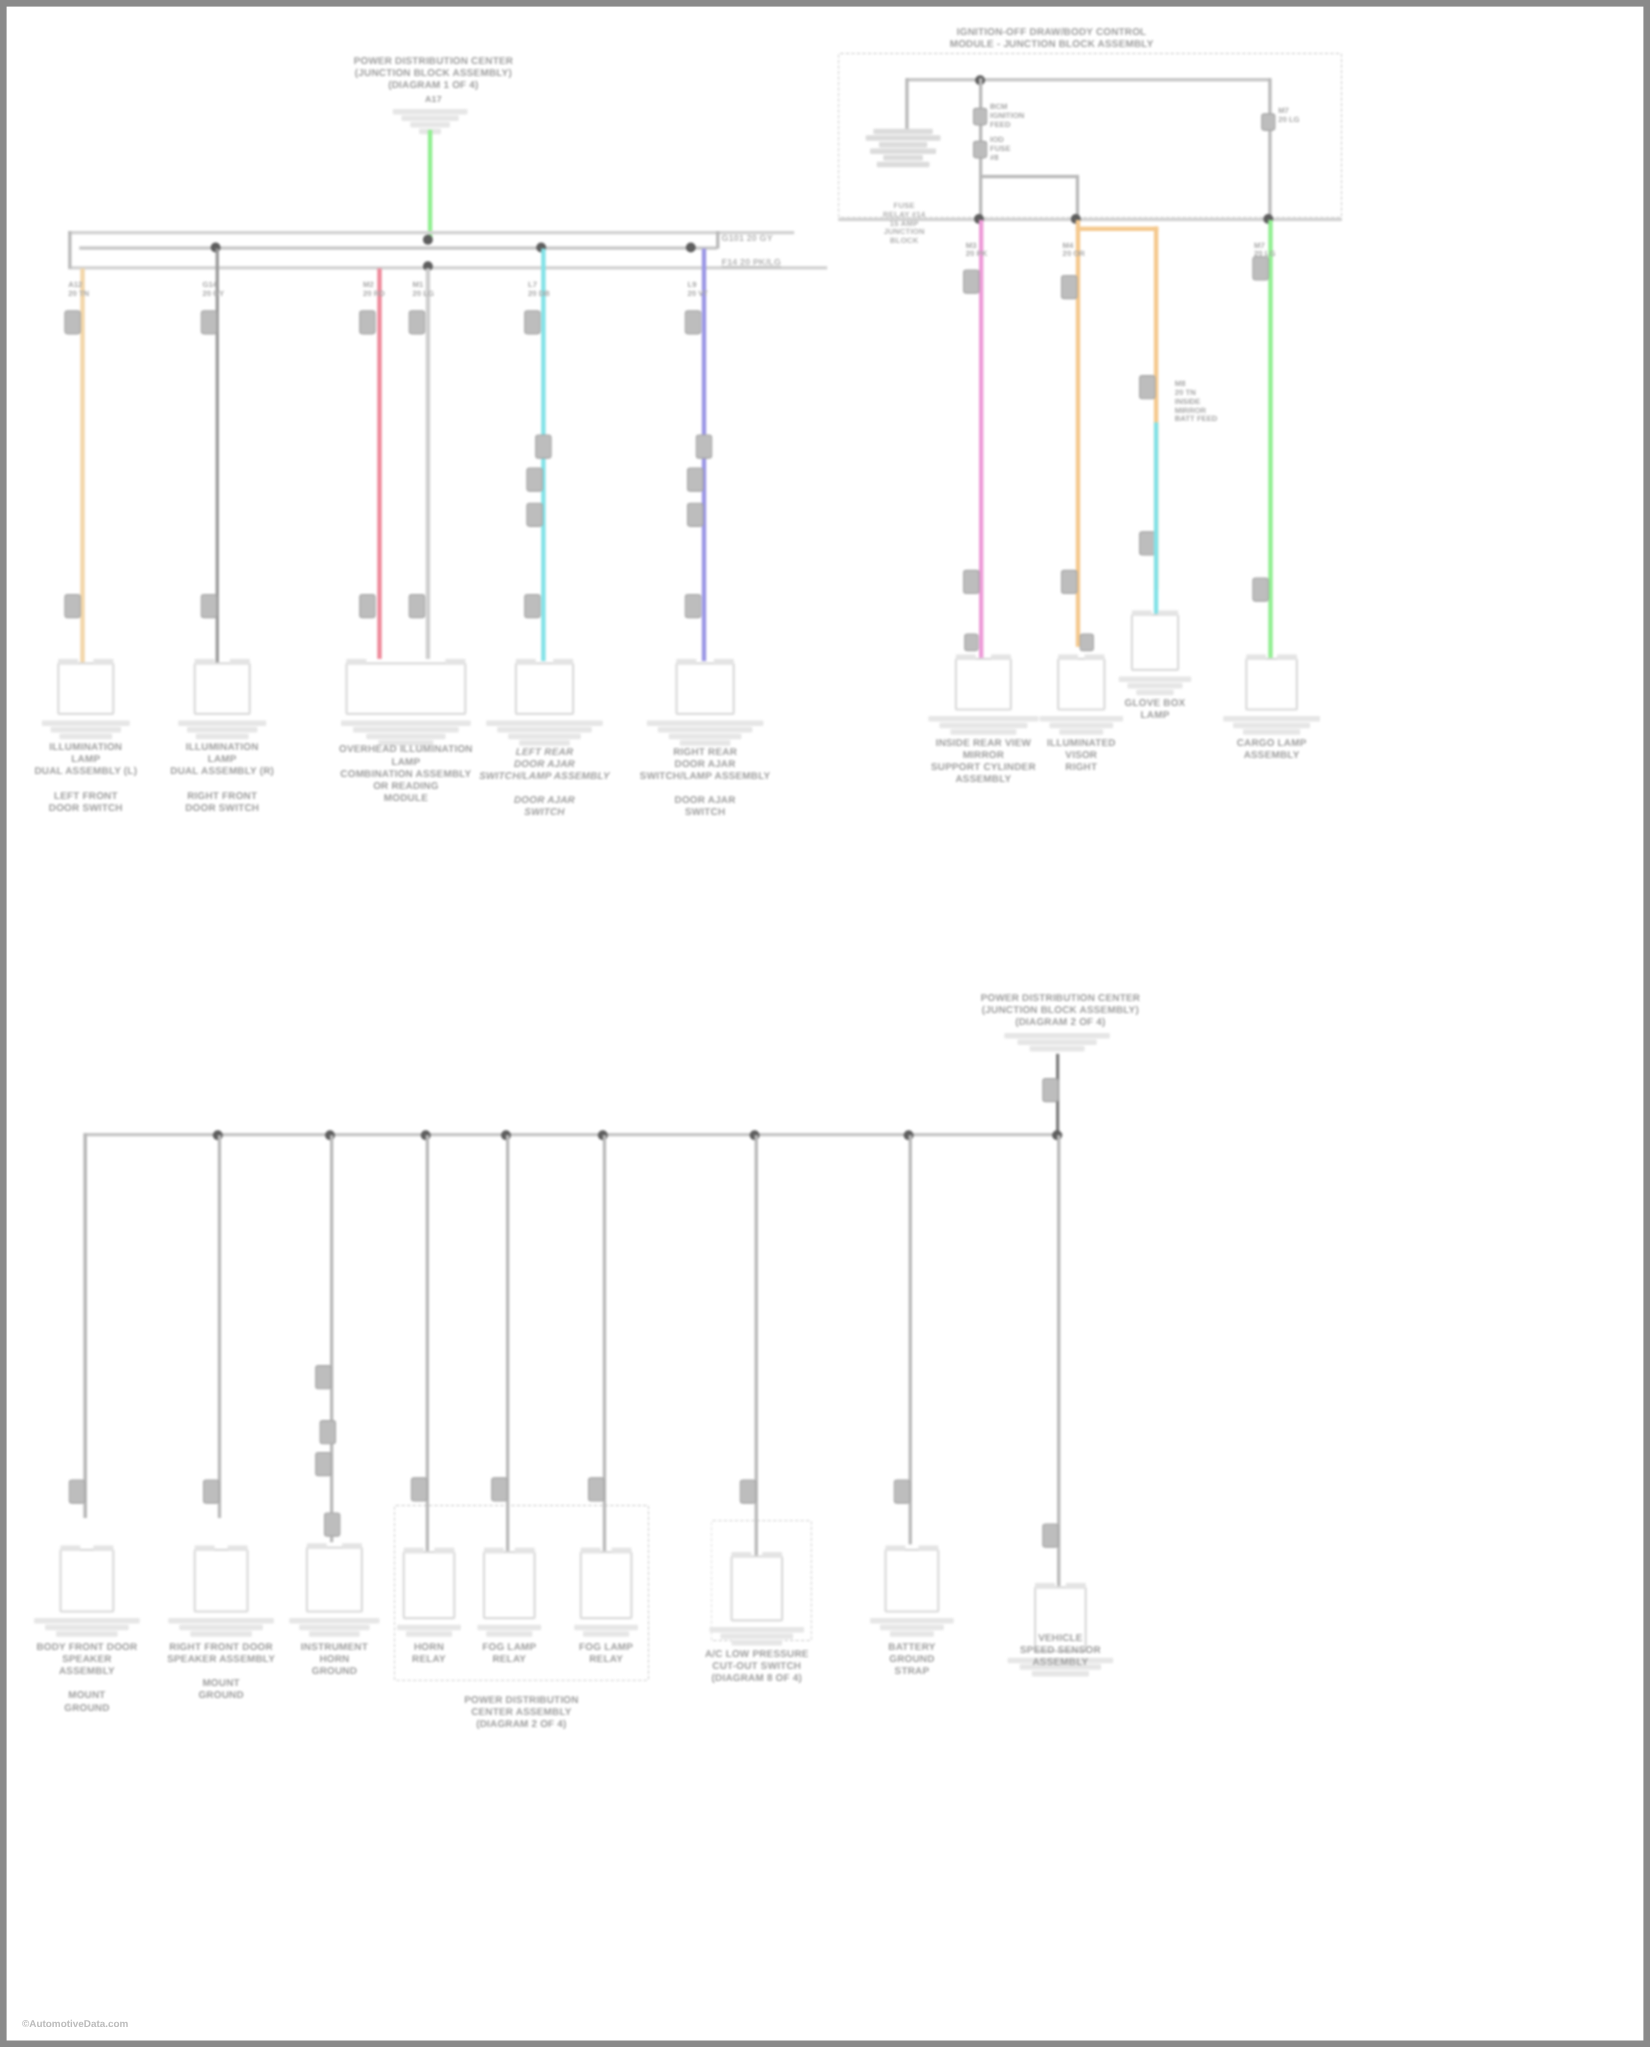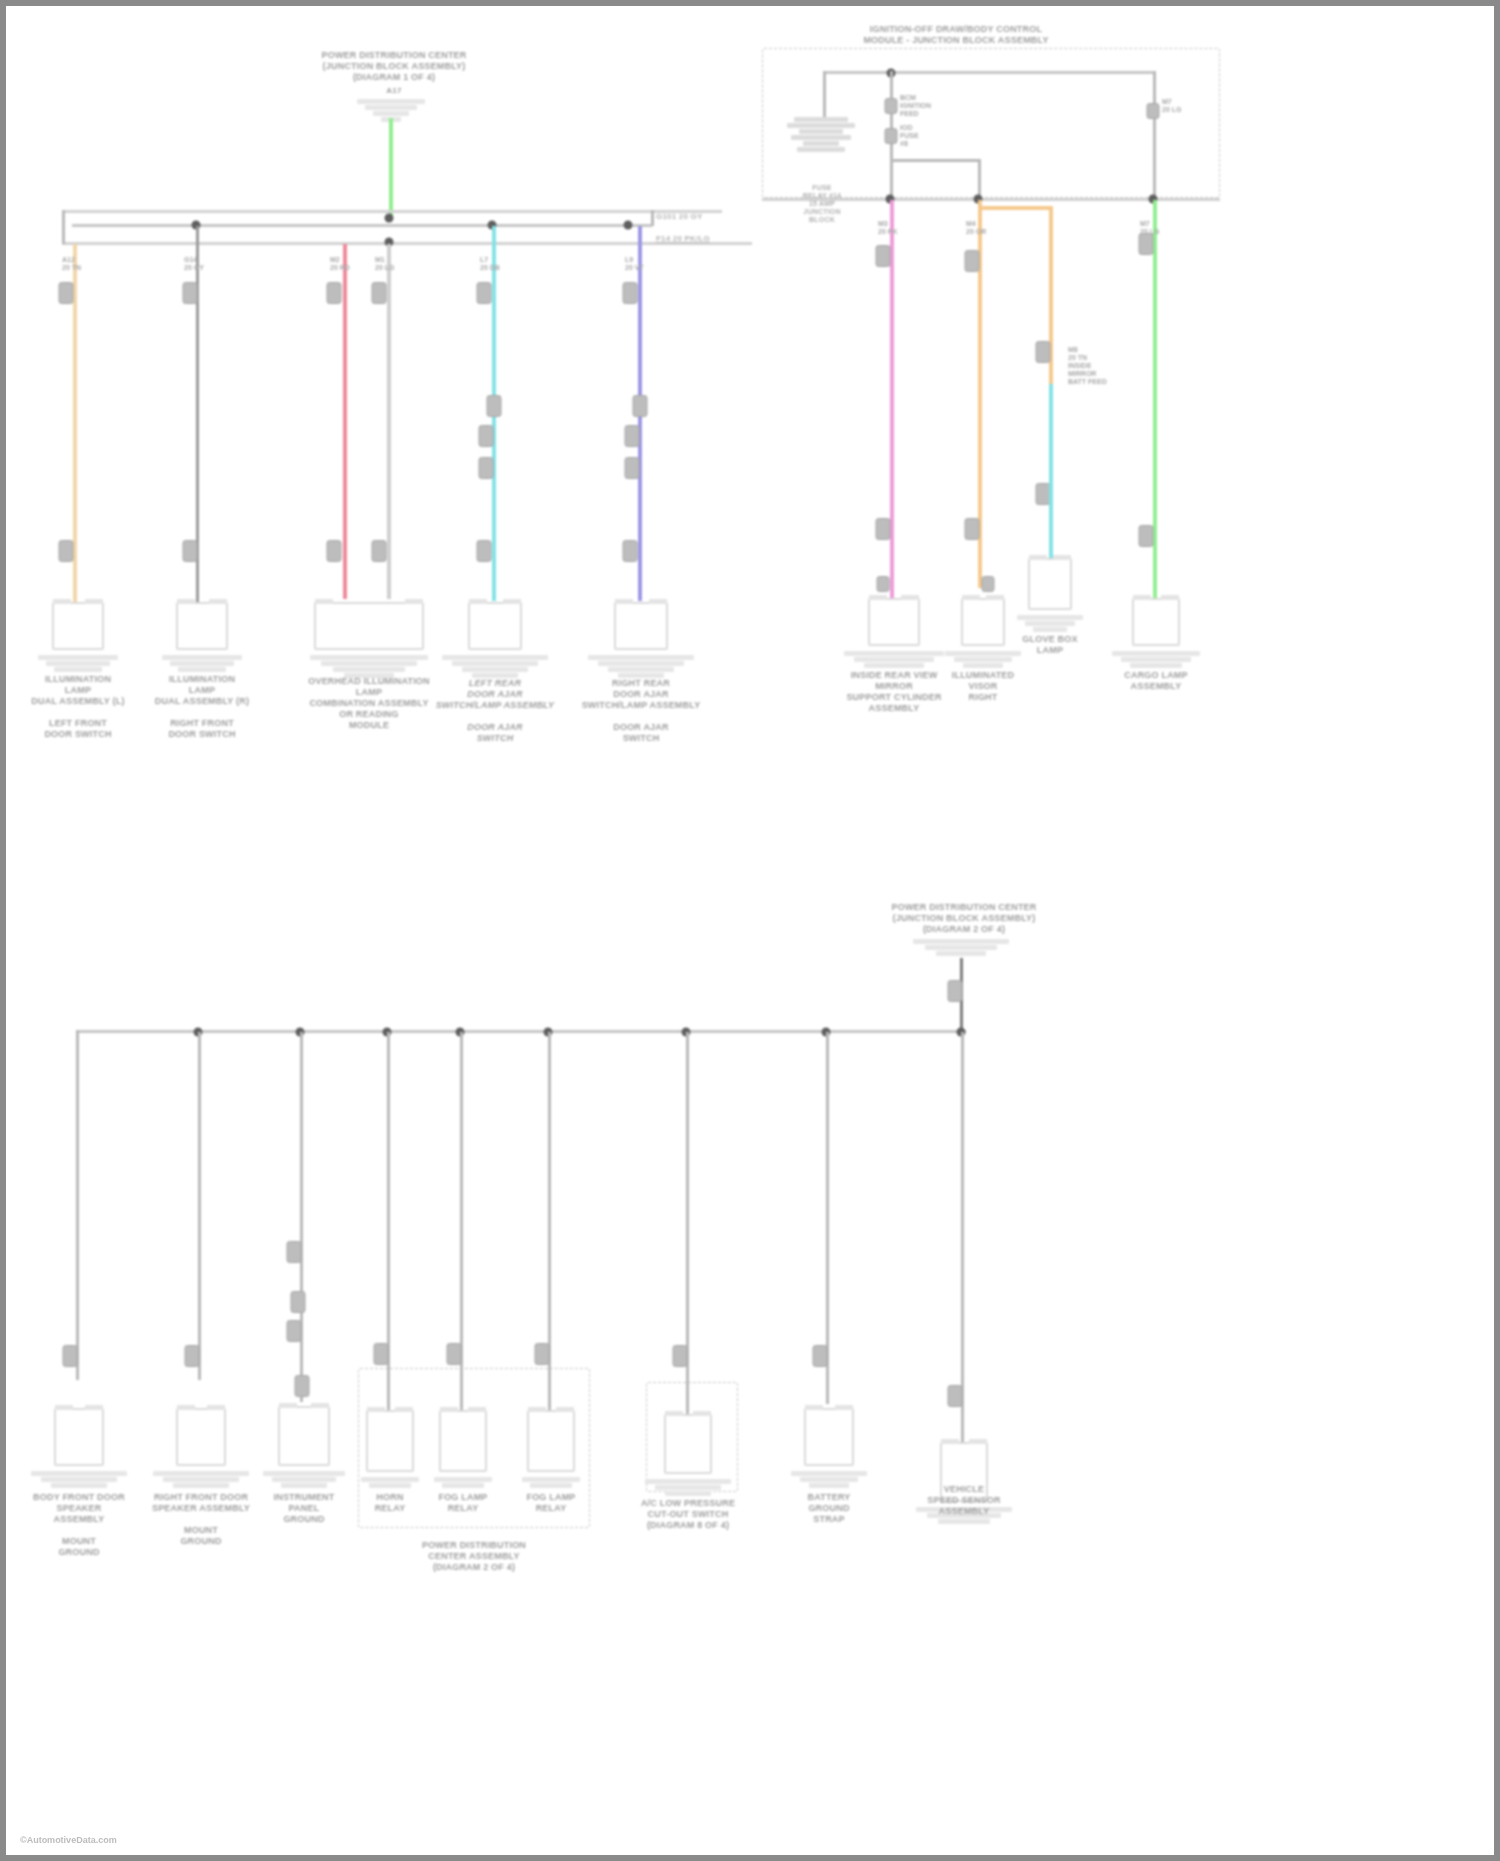--- a/index.html
+++ b/index.html
@@ -411,21 +411,21 @@
   <div class="splice" style="left:292px;top:1296px;"></div>
   <div class="splice" style="left:288px;top:1325px;"></div>
   <div class="splice" style="left:296px;top:1380px;"></div>
   <div class="box" style="left:272px;top:1400px;width:52px;height:60px;"></div>
   <div class="fan" style="left:298px;top:1464px;width:86px;">
     <i style="width:82px;"></i>
         <i style="width:64px;"></i>
         <i style="width:46px;"></i>
   </div>
   <div class="lbl" style="left:298px;top:1486px;width:140px;">INSTRUMENT
-PANEL
+HORN
 GROUND</div>
 
   <div class="dashbox" style="left:352px;top:1362px;width:232px;height:160px;"></div>
 
   <div class="wire v" style="left:381px;top:1026px;height:390px;"></div>
   <div class="splice" style="left:375px;top:1348px;"></div>
   <div class="box" style="left:360px;top:1404px;width:48px;height:62px;"></div>
   <div class="fan" style="left:384px;top:1470px;width:62px;">
     <i style="width:58px;"></i>
         <i style="width:42px;"></i>

